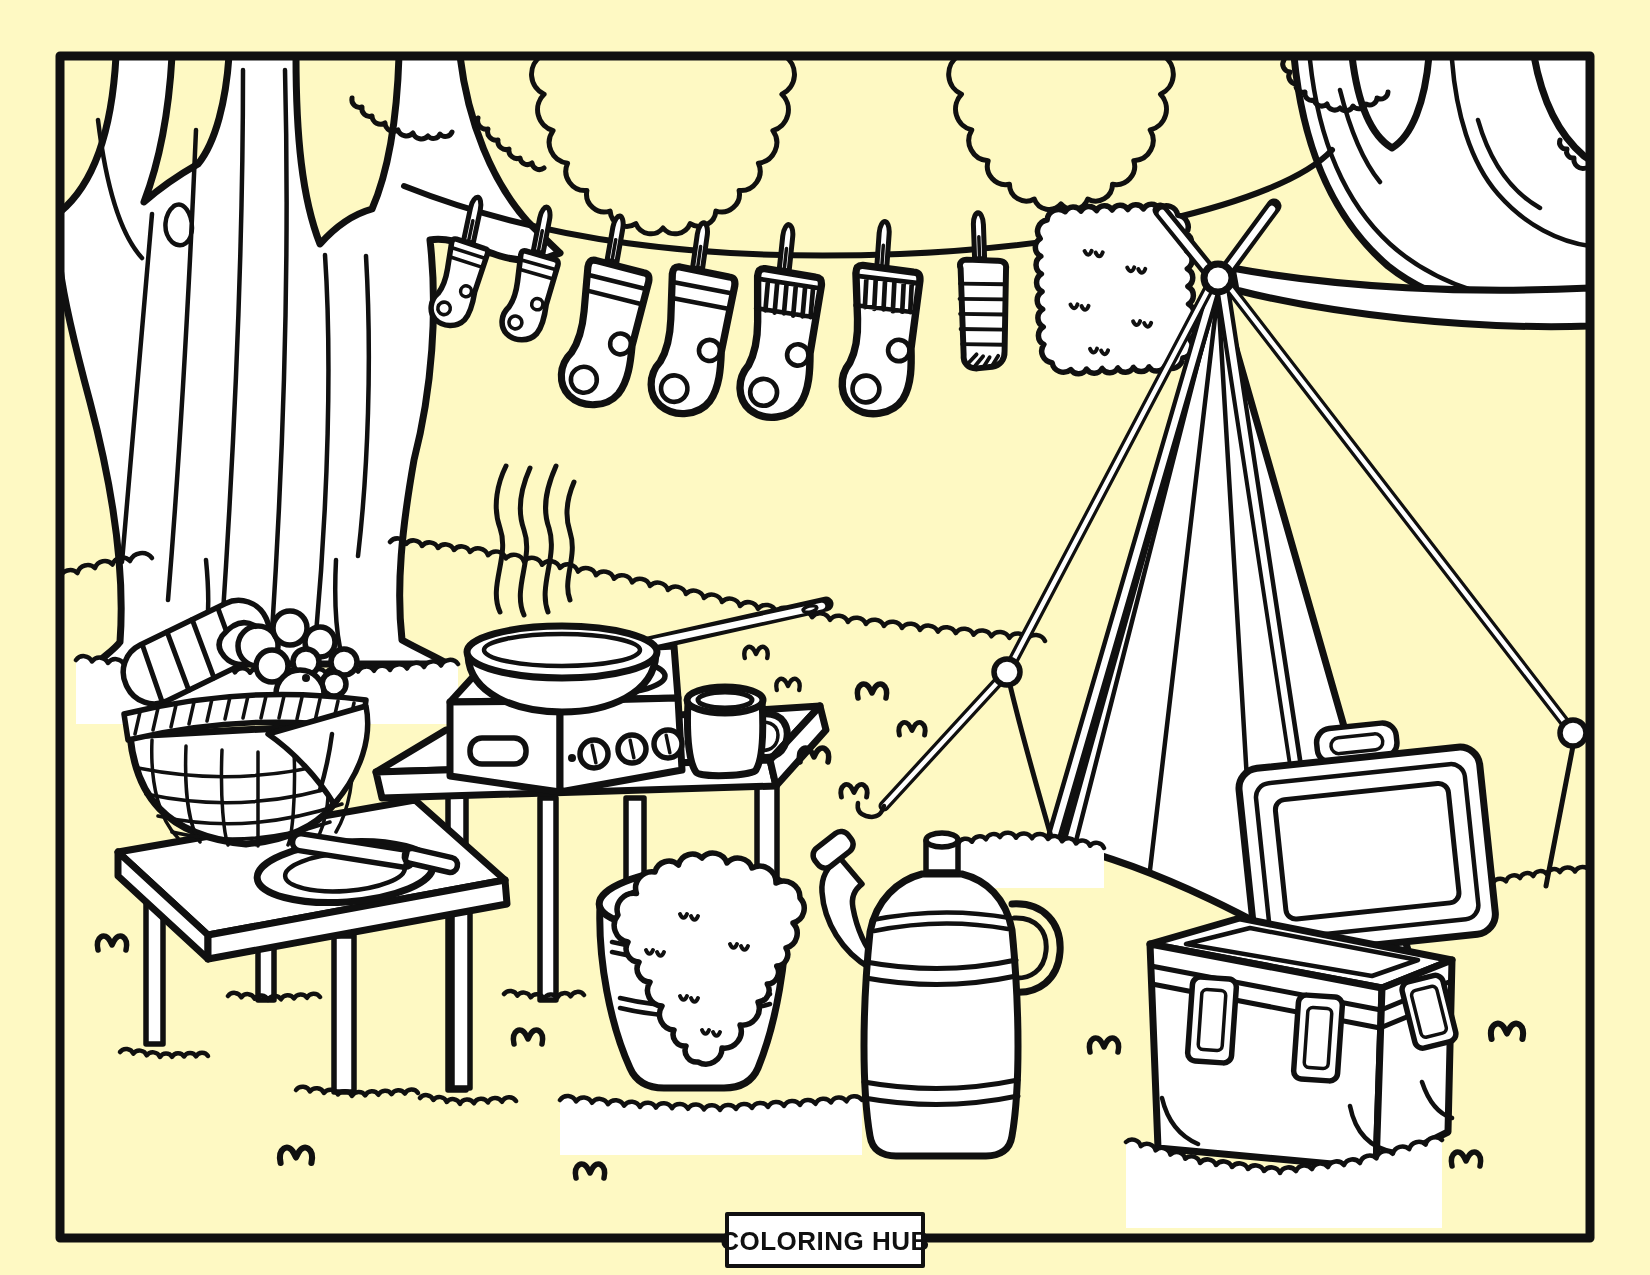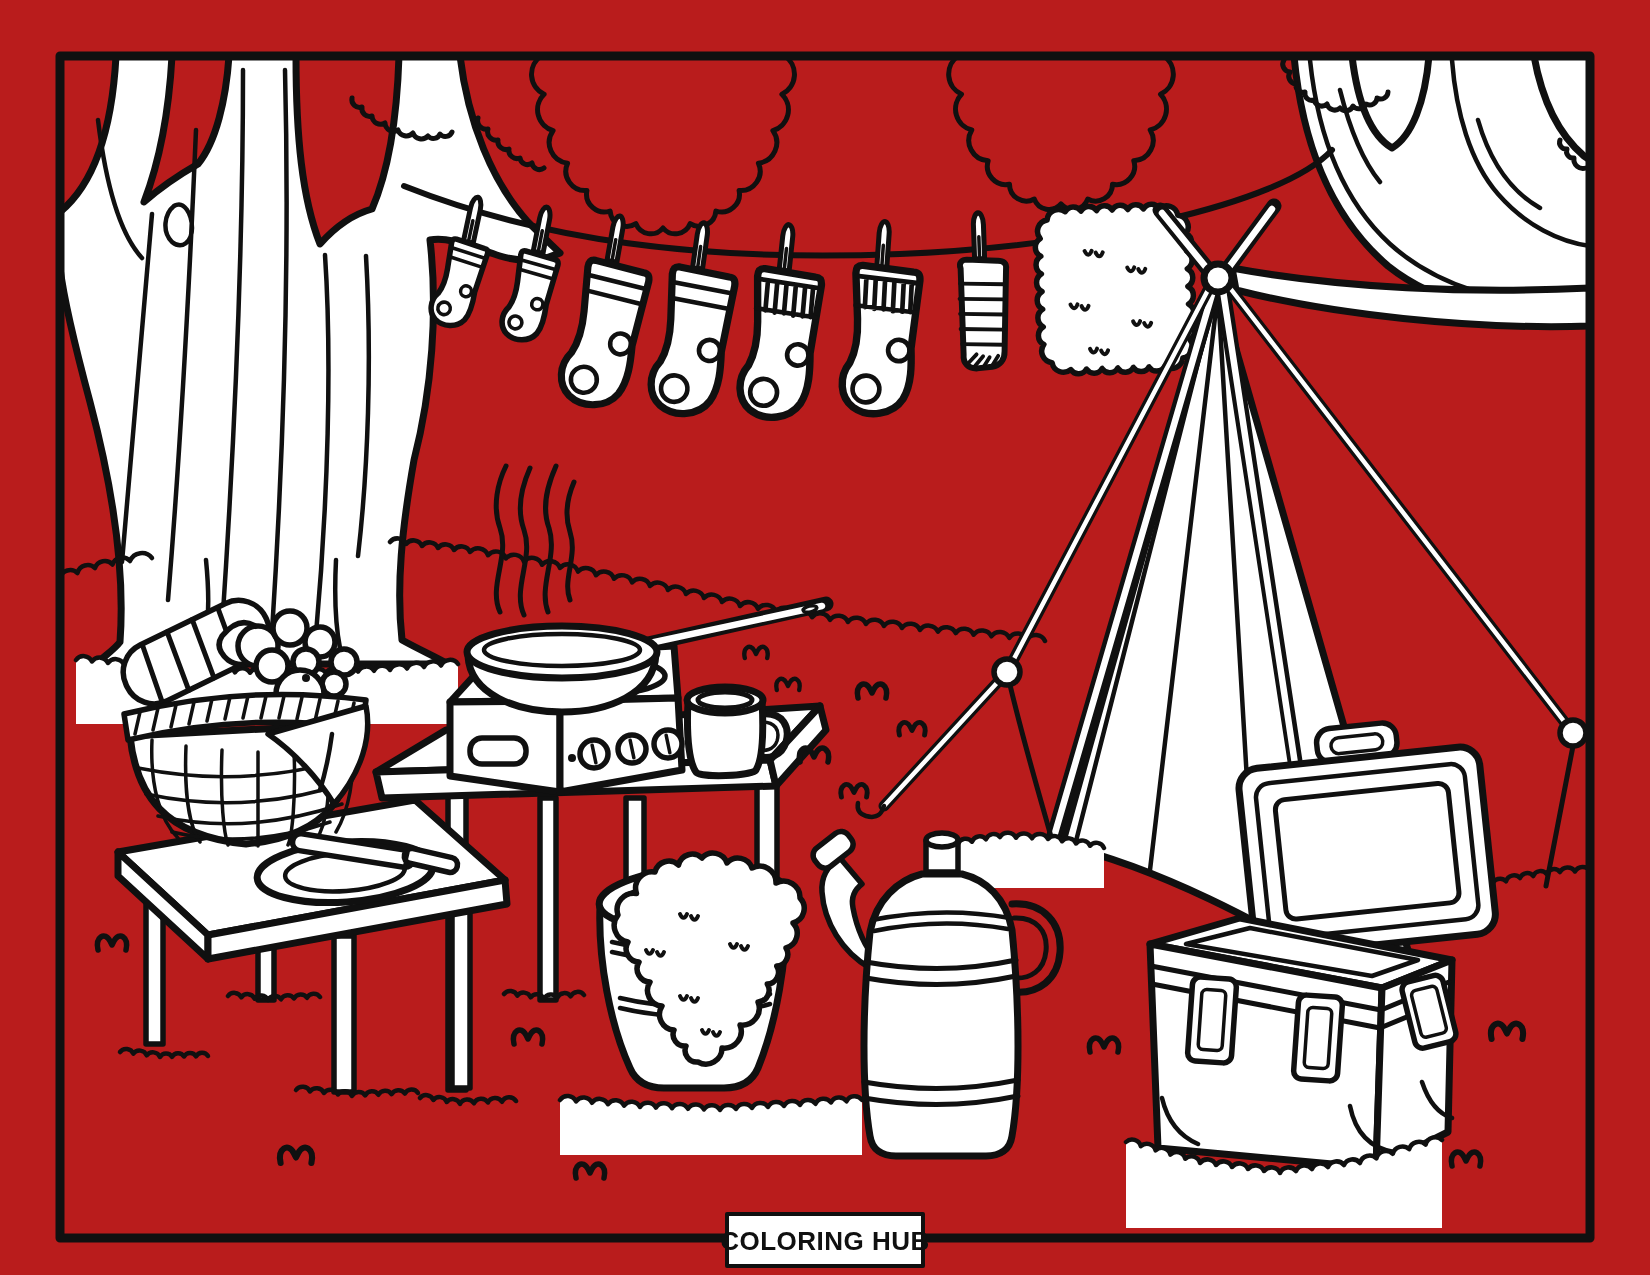--- a/index.html
+++ b/index.html
@@ -1,17 +1,17 @@
 <!DOCTYPE html>
 <html><head>
 <meta charset="utf-8">
 <style>
   :root{ --ink:#101010; }
   html,body{margin:0;padding:0;background:#fff;}
-  .stage{position:relative;width:1650px;height:1275px;background:#b91c1c;
+  .stage{position:relative;width:1650px;height:1275px;background:#fef9c3;
          font-family:"Liberation Sans",sans-serif;overflow:hidden;}
   svg{position:absolute;left:0;top:0;}
   path,rect,circle,ellipse,line{stroke-linecap:round;stroke-linejoin:round;}
   .o  {fill:#fff;stroke:var(--ink);stroke-width:7;}
   .o6 {fill:#fff;stroke:var(--ink);stroke-width:5.5;}
   .s7 {fill:none;stroke:var(--ink);stroke-width:7;}
   .s5 {fill:none;stroke:var(--ink);stroke-width:5;}
   .t  {fill:none;stroke:var(--ink);stroke-width:4.5;}
   .t3 {fill:none;stroke:var(--ink);stroke-width:3.5;}
   .db {fill:none;stroke:var(--ink);stroke-width:11;}

